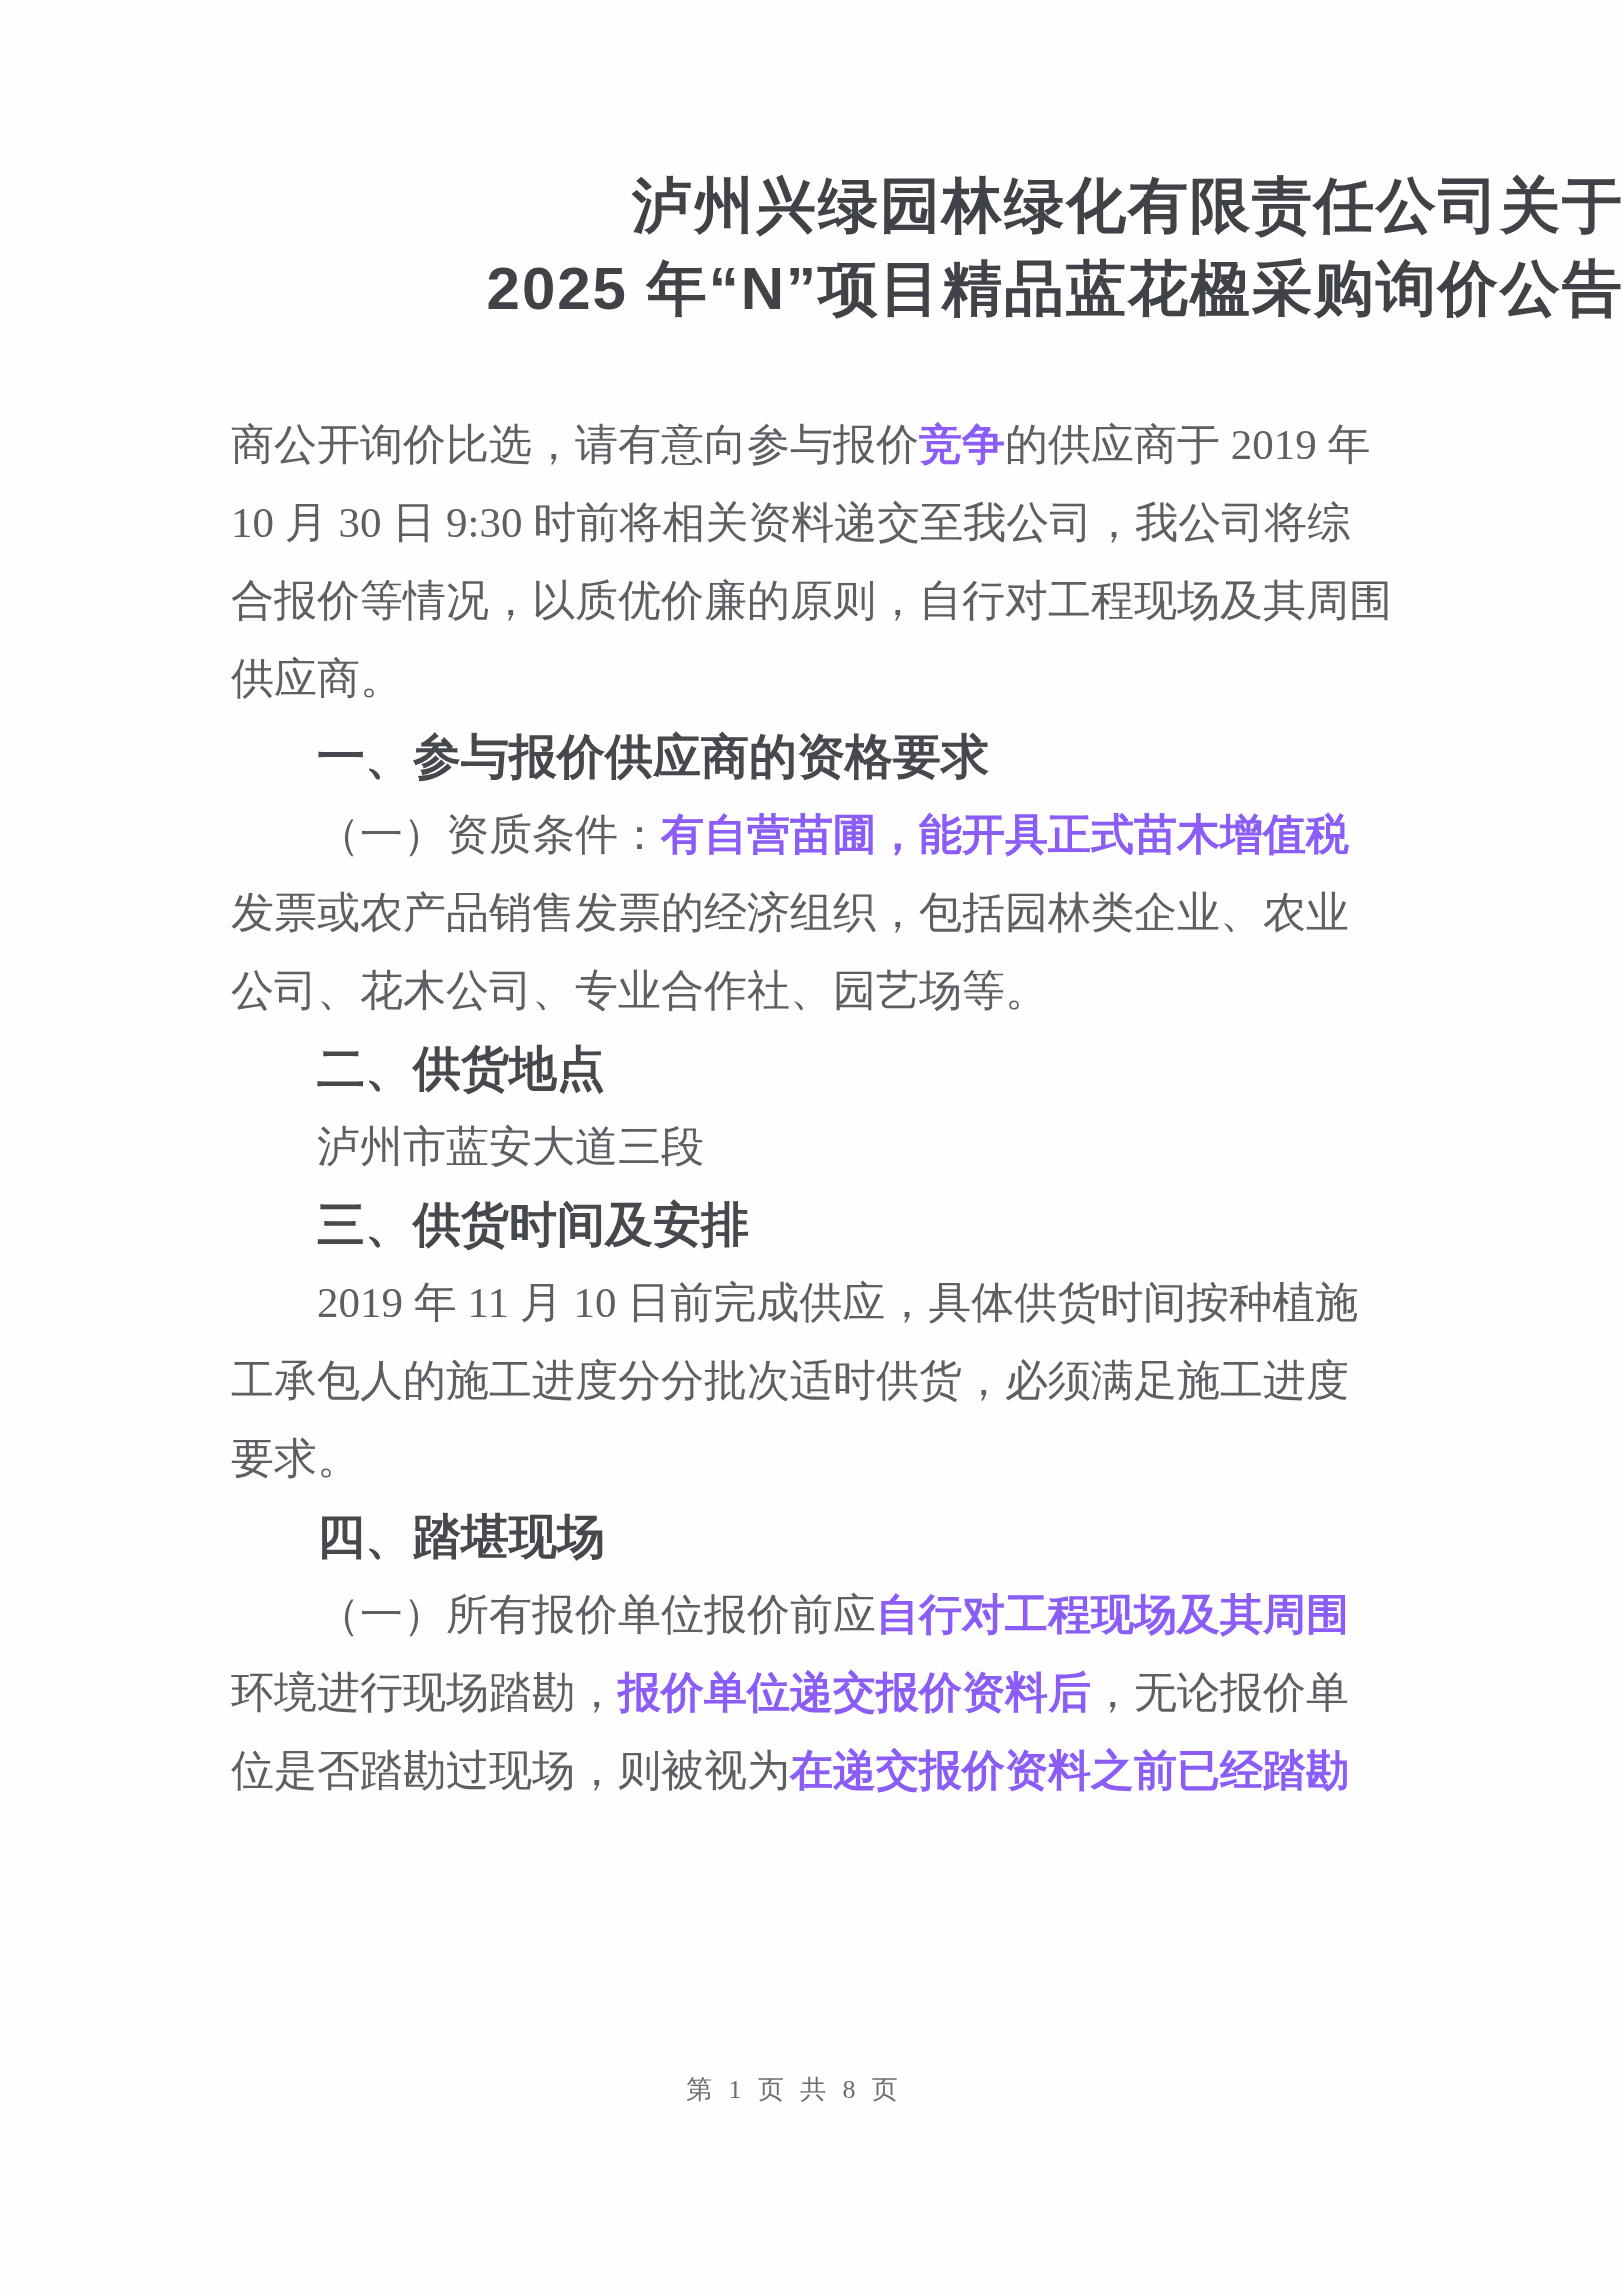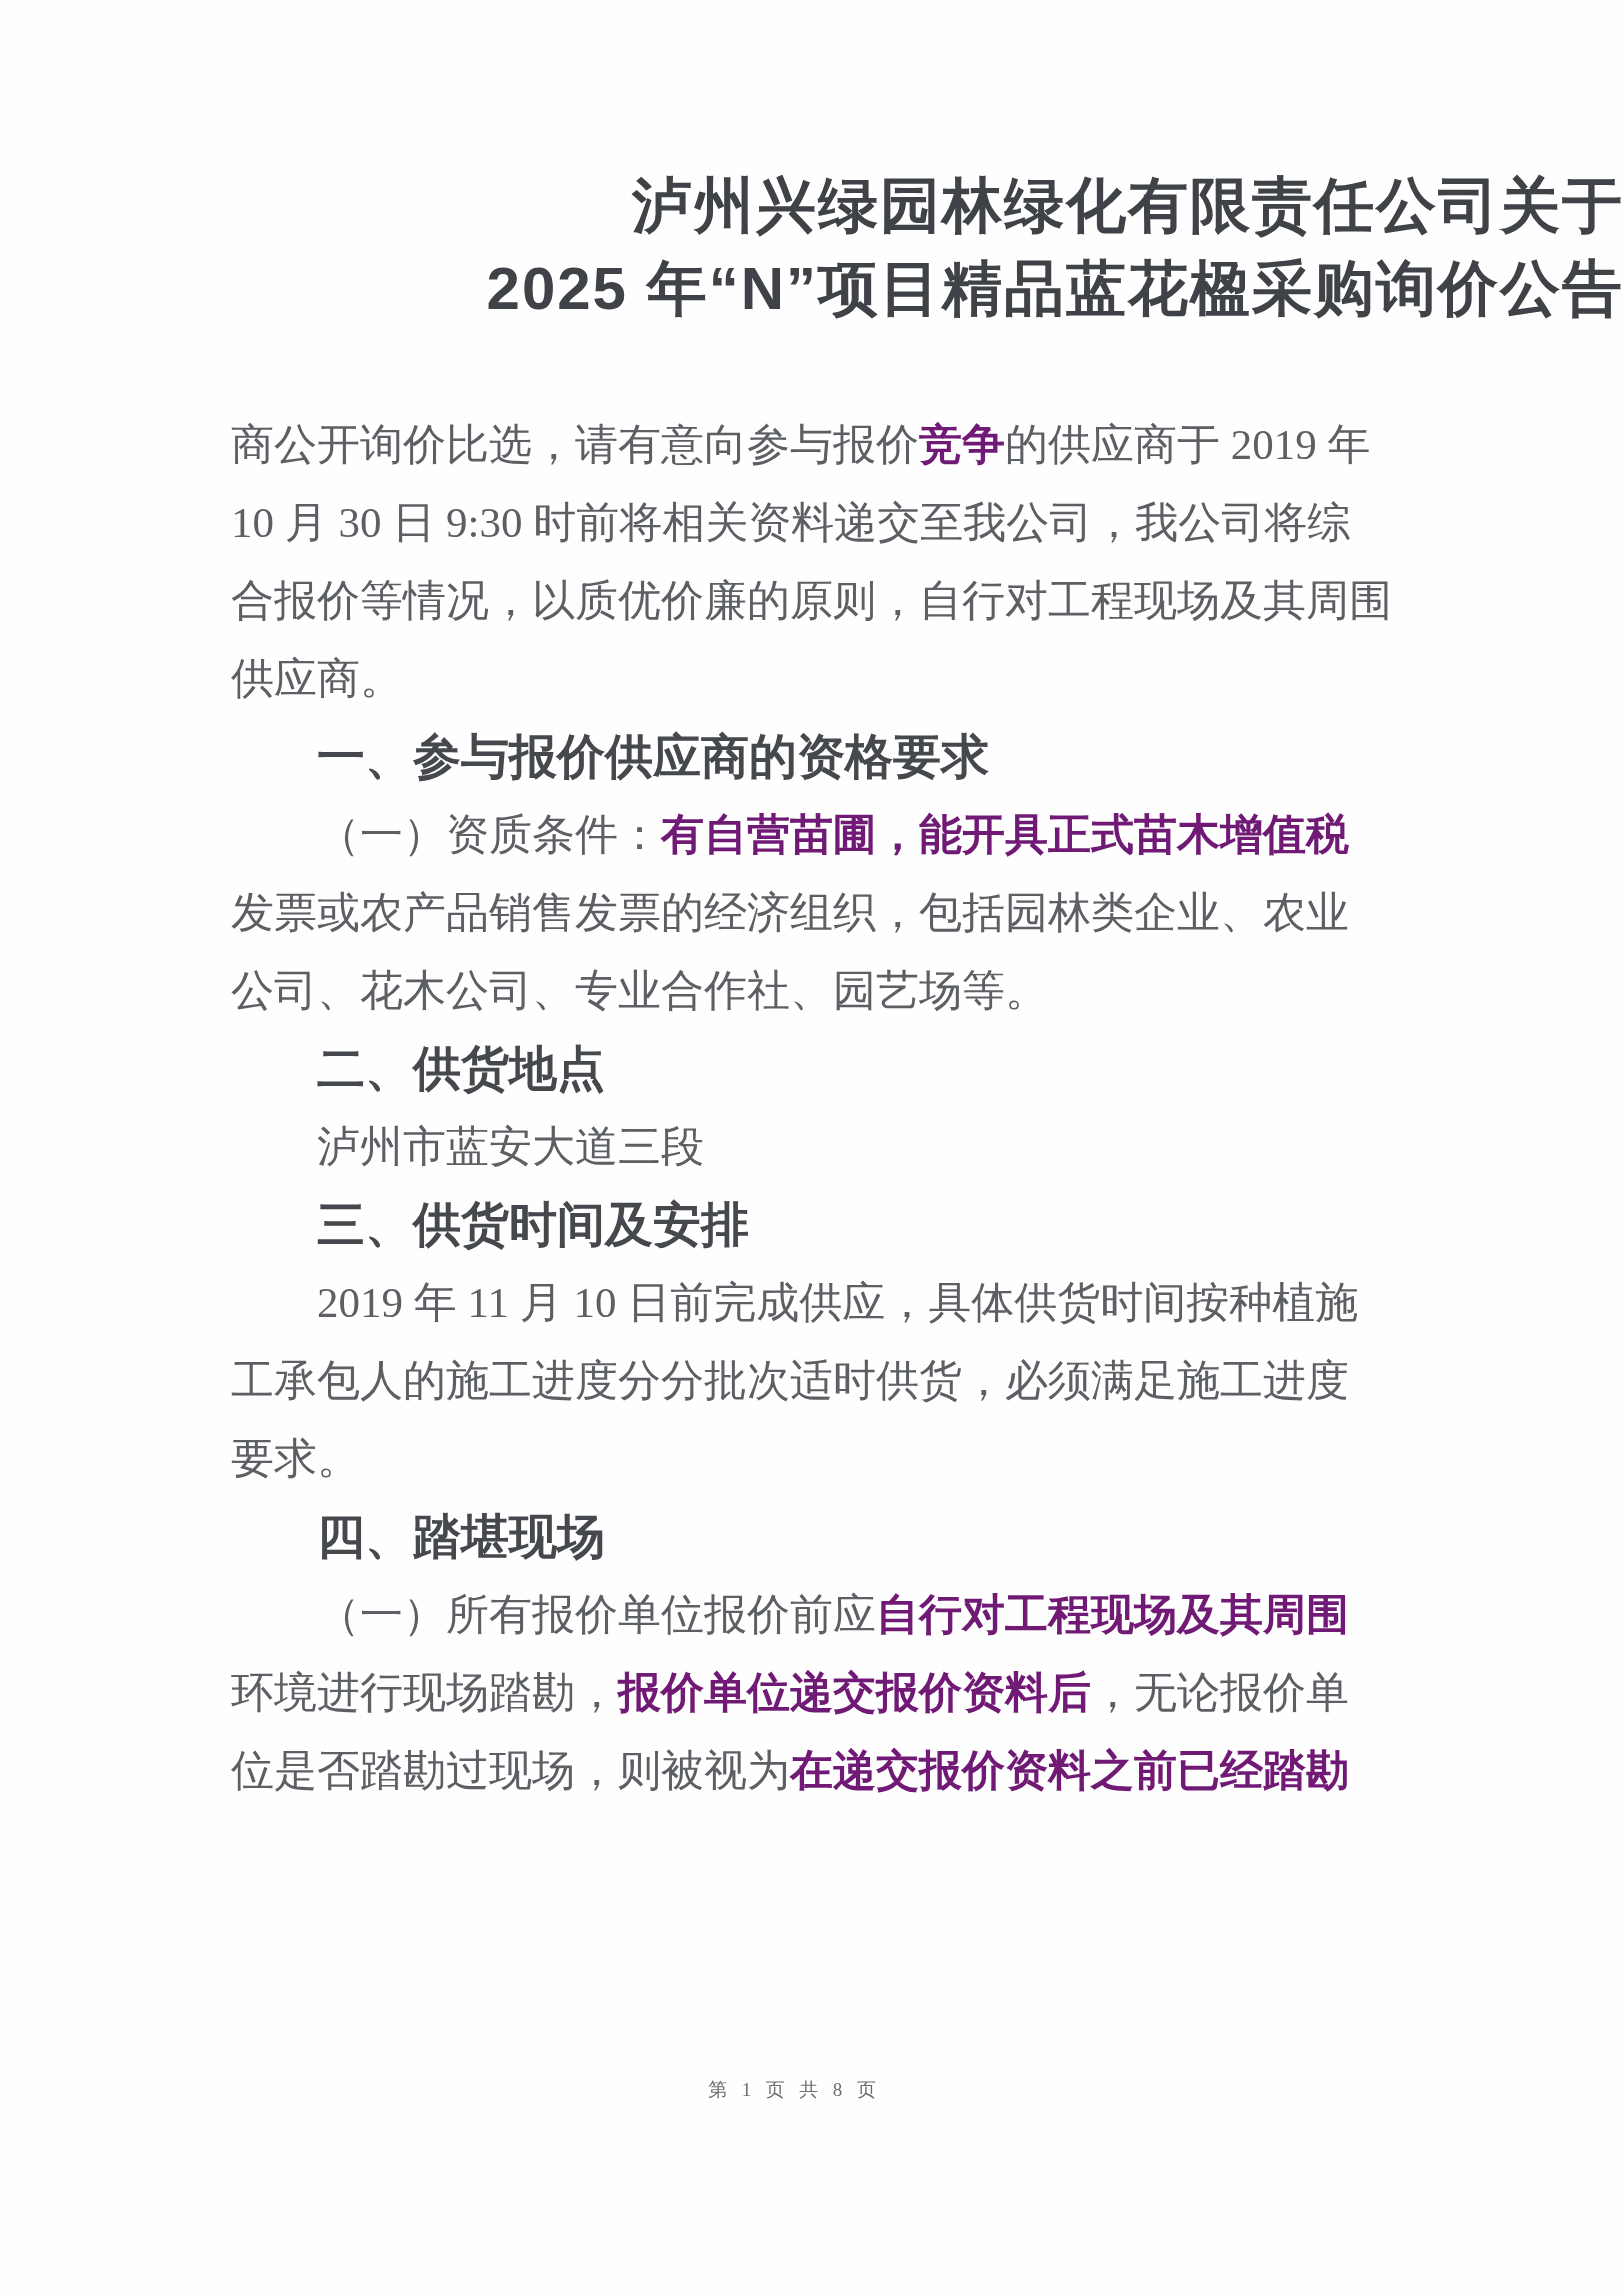--- a/index.html
+++ b/index.html
@@ -46,31 +46,31 @@
     text-indent: 86px;
   }
   .line.heading {
     font-family: "Liberation Sans", "DejaVu Sans", sans-serif;
     font-weight: 700;
     color: #45484c;
     font-size: 48px;
   }
   .em {
     font-weight: 700;
-    color: #701a75;
+    color: #8b5cf6;
   }
   .page-footer {
     position: absolute;
     top: 2063px;
     left: 0;
     width: 1589px;
     height: 54px;
     line-height: 54px;
     text-align: center;
-    font-size: 19px;
+    font-size: 26px;
     letter-spacing: 4.9px;
     color: #6a6d71;
     font-family: "Liberation Serif", "DejaVu Serif", serif;
   }
 </style>
 </head>
 <body>
 
 <div class="page">
 

